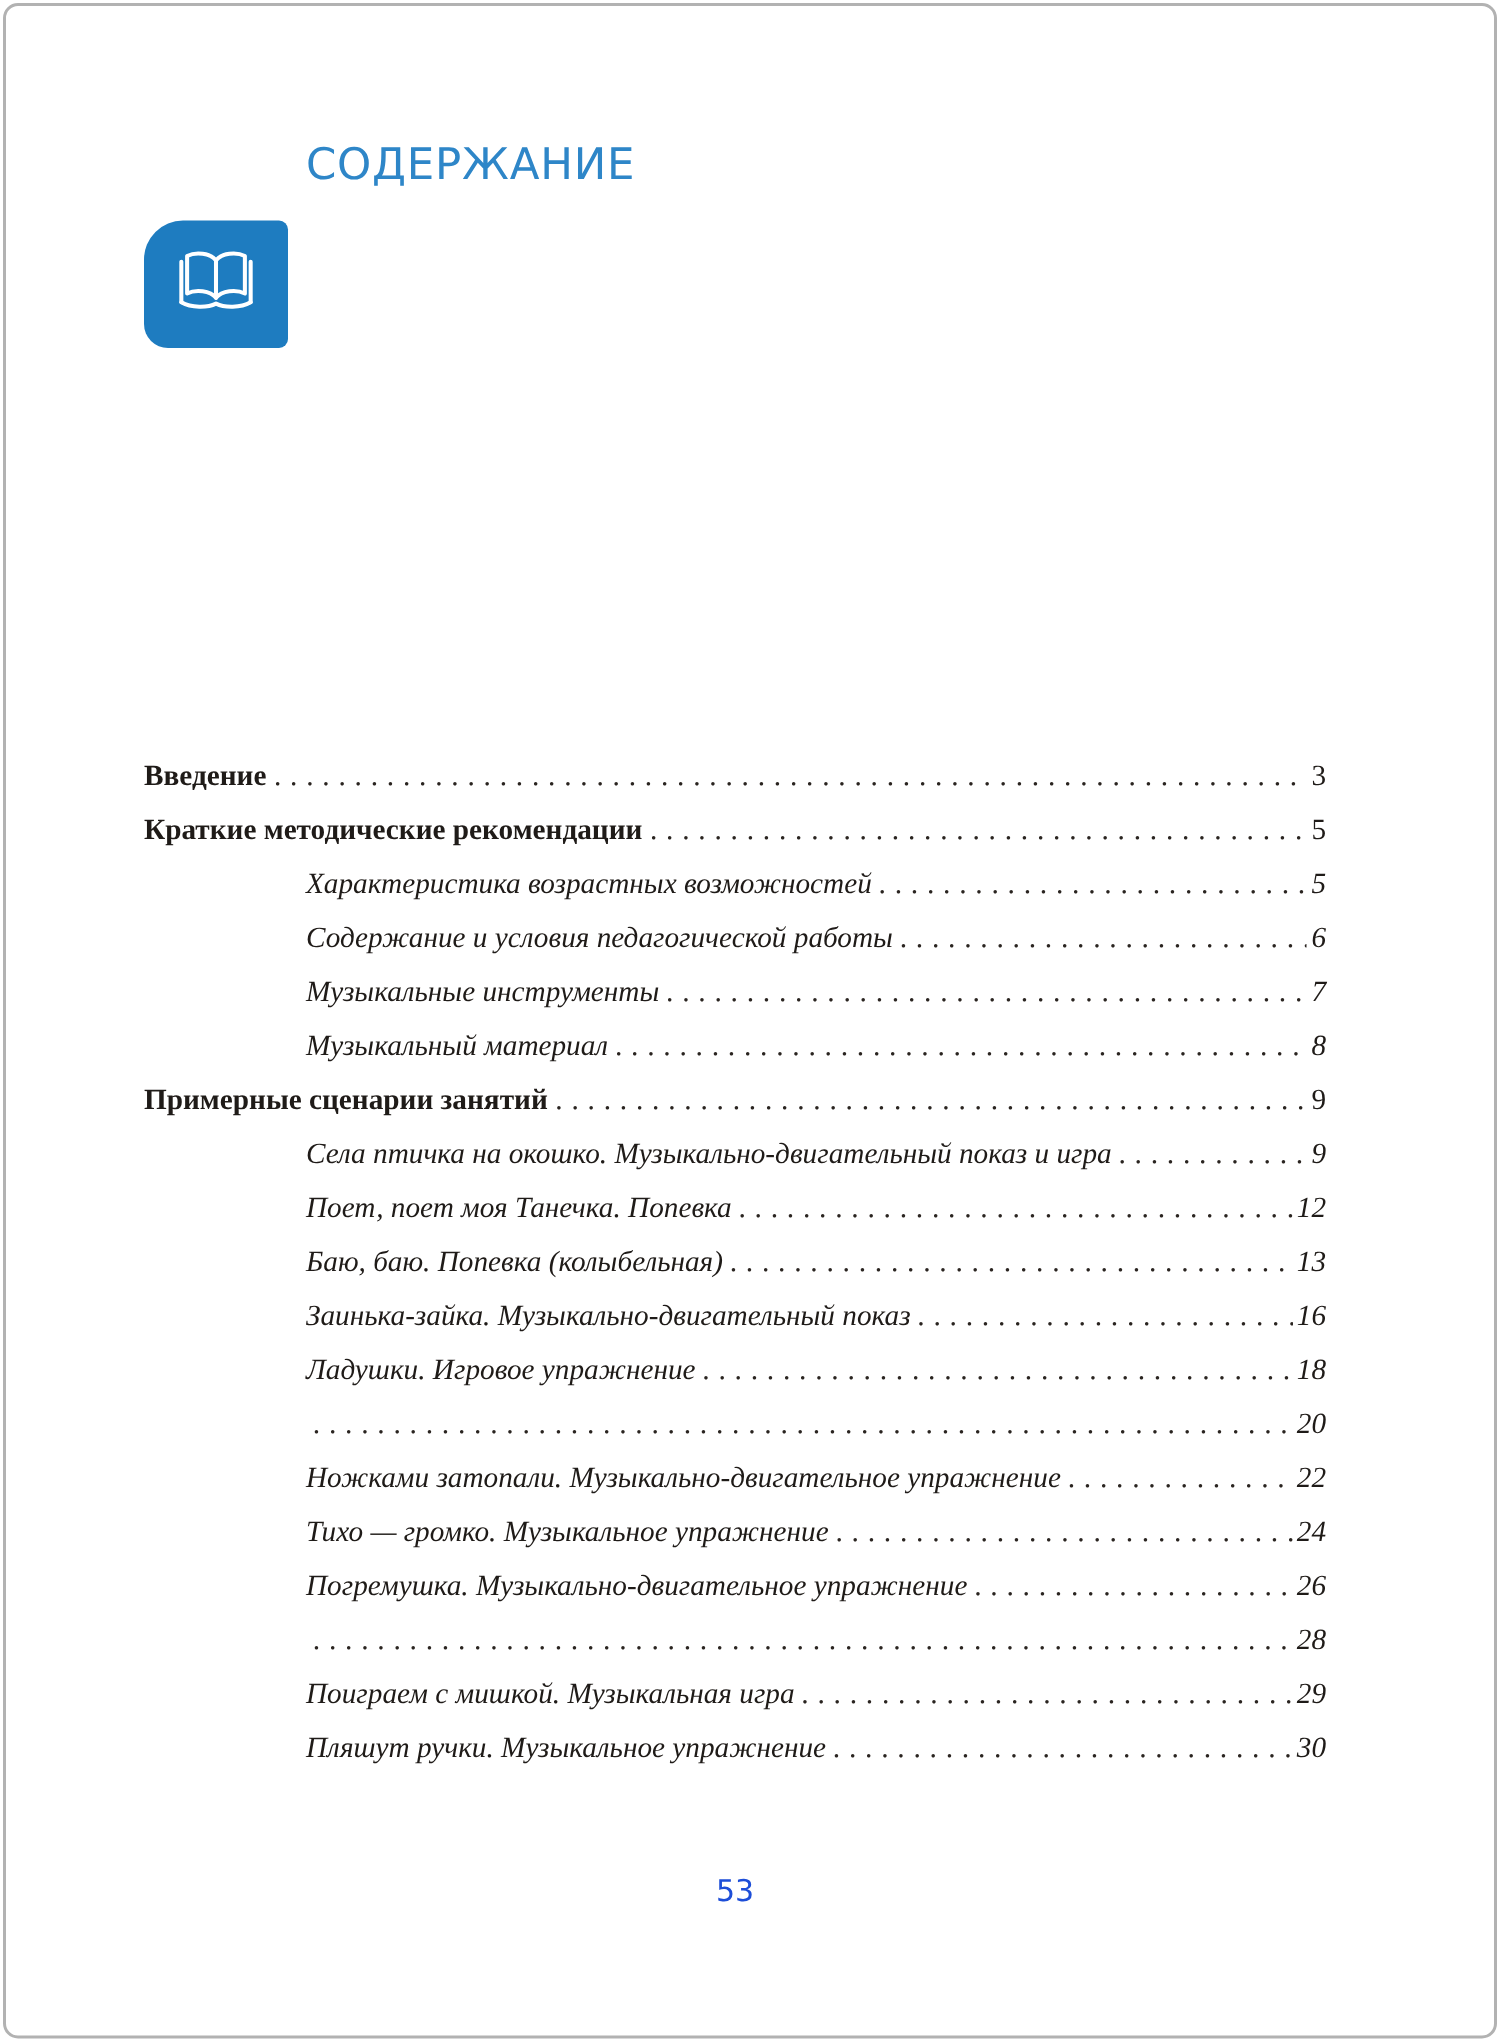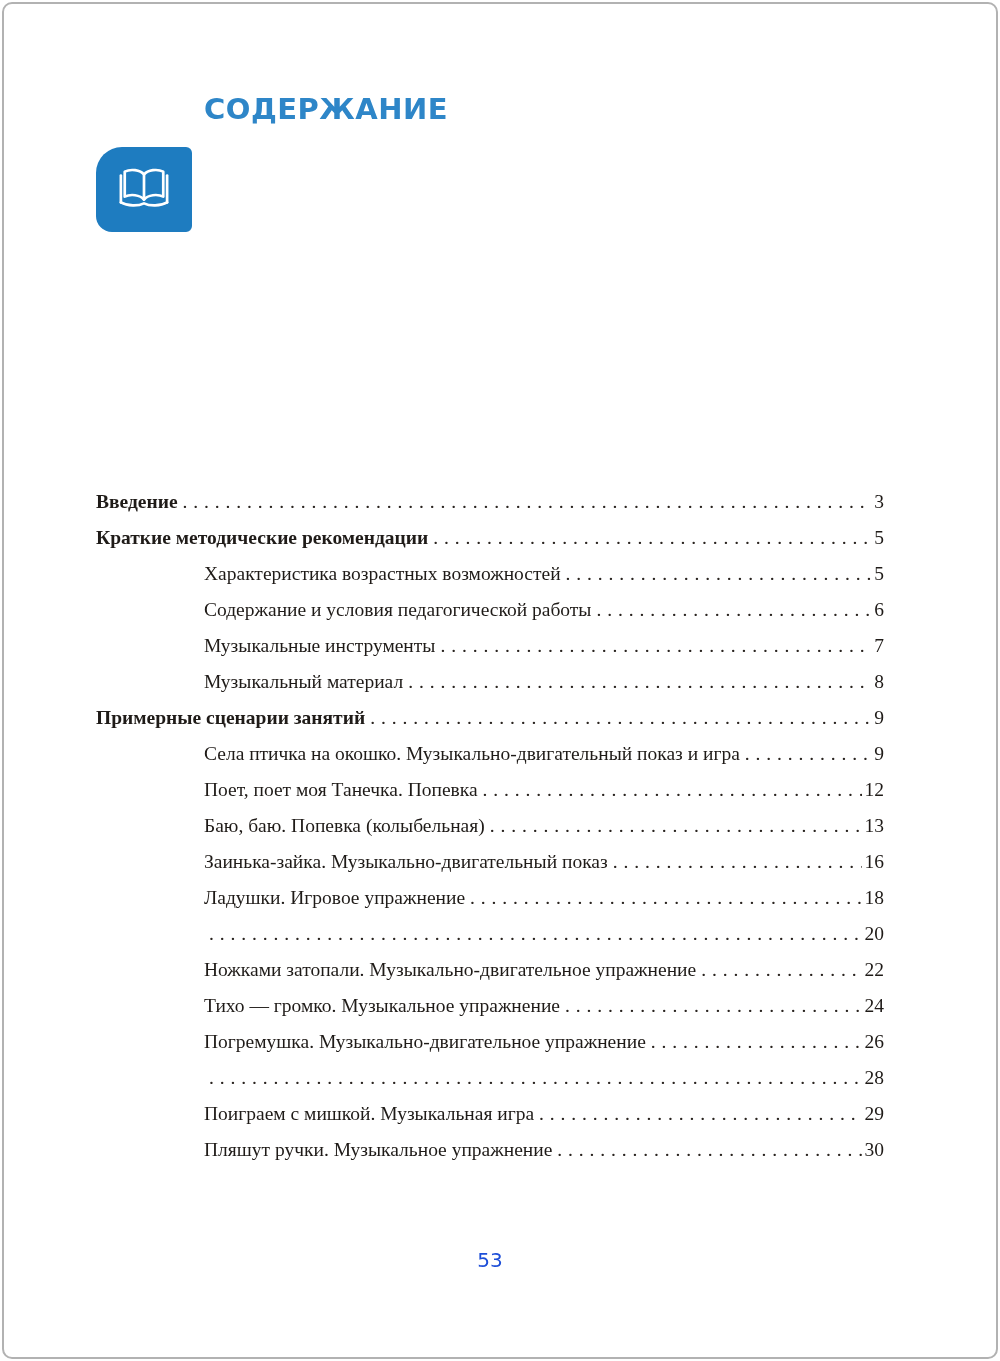--- a/index.html
+++ b/index.html
@@ -10,41 +10,41 @@
   .sheet {
     position: absolute; left: 2px; top: 2px; right: 2px; bottom: 2px;
     border: 2px solid #b2b2b2; border-radius: 10px; background: #ffffff;
   }
   .content { position: absolute; left: 92px; top: 0; width: 788px; height: 100%; }
 
   
   .doc-title {
     position: absolute; left: 108px; top: 88px;
     font-family: "DejaVu Sans", "Liberation Sans", sans-serif;
-    font-size: 29px; line-height: 34px; font-weight: 700;
+    font-size: 29px; line-height: 34px; font-weight: 400;
     letter-spacing: 0.5px; color: #2e86c8;
   }
   .icon-tile {
     position: absolute; left: 0; top: 143px; width: 96px; height: 85px;
     background: #1e7cc0; border-radius: 26px 6px 6px 16px;
     display: flex; align-items: center; justify-content: center;
   }
   .icon-tile svg { width: 62px; height: 52px; }
 
   
   .toc { position: absolute; left: 0; top: 486px; width: 788px; }
   .toc-row {
     display: flex; align-items: baseline;
     font-size: 19.5px; line-height: 24px; color: #1f1b18;
     margin-bottom: 12px; white-space: nowrap;
   }
   .toc-row.bold .toc-label { font-weight: bold; }
   .toc-row.bold { margin-top: 0; }
-  .toc-row.bold:first-child { margin-top: 0; font-family: Liberation Serif, serif; }
-  .toc-row.indent { padding-left: 108px; }
+  .toc-row.bold:first-child { margin-top: 16px; font-family: Liberation Serif, serif; }
+  .toc-row.indent { padding-left: 108px; font-style: italic; }
   .toc-label { flex: 0 0 auto; }
   .toc-dots {
     flex: 1 1 auto; overflow: hidden; white-space: nowrap;
     margin: 0 3px 0 5px; font-weight: normal; color: #2a2420;
     letter-spacing: 0.5px;
   }
   .toc-dots::after {
     content: ". . . . . . . . . . . . . . . . . . . . . . . . . . . . . . . . . . . . . . . . . . . . . . . . . . . . . . . . . . . . . . . . . . . . . . . . . . . . . . . . . . . . . . . . . . . .";
   }
   .toc-page { flex: 0 0 auto; font-weight: normal; color: #1f1b18; }

